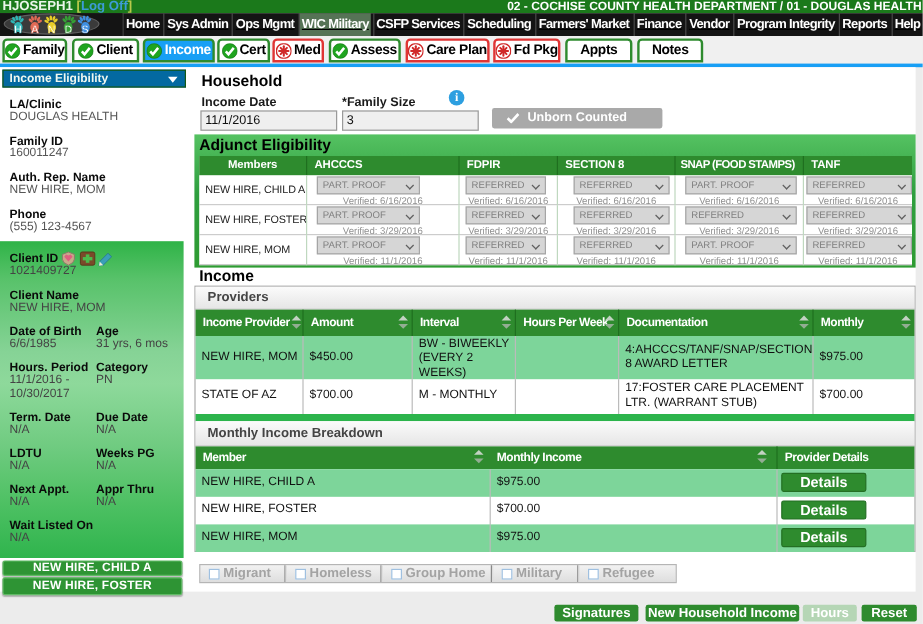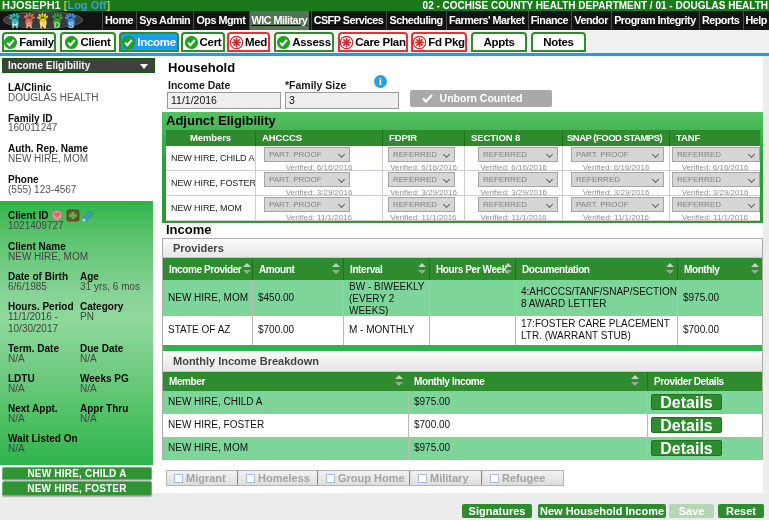--- a/index.html
+++ b/index.html
@@ -27,21 +27,21 @@
 .tab { position:absolute; top:2px; height:20px; background:#fff; border:2px solid #2E8B2E; border-radius:4px 4px 0 0; display:flex; align-items:center; justify-content:center; font-size:11.5px; font-weight:bold; color:#000; gap:1px; white-space:nowrap; letter-spacing:-0.3px; }
 .tab.red { border-color:#E03535; }
 .tab.active { background:#189FF5; color:#fff; }
 .ticon { flex:0 0 13px; margin-right:1px; }
 #blueline { left:0; top:53px; width:769px; height:3px; background:#189FF5; }
 
 
 #whitebg { left:0; top:56px; width:763px; height:437px; background:#fff; }
 
 
-#sbhead { left:2px; top:58px; width:153px; height:15px; background:#404040; border:1px solid #145814; color:#F0F8F0; font-size:10px; font-weight:bold; line-height:13px; padding-left:5px; }
+#sbhead { left:2px; top:58px; width:153px; height:15px; background:#0369a1; border:1px solid #145814; color:#F0F8F0; font-size:10px; font-weight:bold; line-height:13px; padding-left:5px; }
 #sbhead .arr { position:absolute; right:6px; top:5px; width:0; height:0; border-left:4px solid transparent; border-right:4px solid transparent; border-top:5px solid #fff; }
 .lbl { font-weight:bold; color:#0A0A0A; font-size:10px; position:absolute; white-space:nowrap; }
 .val { color:#555; font-size:10px; position:absolute; white-space:nowrap; }
 #sbgreen { left:0px; top:201px; width:153px; height:264px; background:linear-gradient(180deg,#2FB347 0%, #58C26A 12%, #86D396 35%, #8ED99B 45%, #6FCB80 65%, #4FC164 82%, #2FB44D 100%); }
 .sbtn { position:absolute; left:2px; width:150px; background:#2E9434; border:1px solid #61BB66; border-radius:2px; color:#fff; font-weight:bold; font-size:10px; text-align:center; letter-spacing:0.2px; box-shadow:0 1px 1px rgba(0,0,0,0.25); }
 
 
 .h1 { position:absolute; font-size:13px; font-weight:bold; color:#000; }
 .flbl { position:absolute; font-size:10.5px; font-weight:bold; color:#1A1A1A; }
 .inp { position:absolute; height:17px; background:#EFEFEF; border:1px solid #9A9A9A; font-size:10.5px; color:#111; line-height:15px; padding-left:3px; }
@@ -66,21 +66,21 @@
 .graybar { position:absolute; left:0; width:100%; background:linear-gradient(180deg,#FBFBFB,#E6E6E6); border-bottom:1px solid #C8C8C8; color:#444; font-size:11px; font-weight:bold; }
 .ghr { position:absolute; left:0; width:100%; background:#2E8B2E; }
 .ghc { position:absolute; top:0; color:#fff; font-size:10px; font-weight:bold; border-left:1px solid #1F6F1F; padding-left:6px; white-space:nowrap; display:flex; align-items:center; letter-spacing:-0.4px; }
 .sort { position:absolute; width:8px; height:11px; }
 .sort:before { content:""; position:absolute; left:0; top:0; border-left:4px solid transparent; border-right:4px solid transparent; border-bottom:4.5px solid #C2D2C2; }
 .sort:after { content:""; position:absolute; left:0; bottom:0; border-left:4px solid transparent; border-right:4px solid transparent; border-top:4.5px solid #93AE93; }
 .prow { position:absolute; left:0; width:100%; }
 .prow.g { background:#7DD59A; }
 .pcell { position:absolute; top:0; height:100%; border-left:1px solid #BBB; font-size:10px; color:#111; padding:1px 2px 0 5px; line-height:12px; }
 #gdivider { position:absolute; left:0; top:106px; width:100%; height:6px; background:#2CB44C; }
-.dbtn { position:absolute; background:#2E8B2E; border:1px solid #236F23; border-radius:2px; color:#fff; font-weight:bold; font-size:16px; text-align:center; }
+.dbtn { position:absolute; background:#2E8B2E; border:1px solid #236F23; border-radius:2px; color:#fff; font-weight:bold; font-size:12px; text-align:center; }
 
 
 #chks { left:166px; top:470px; width:398px; height:16px; display:flex; background:linear-gradient(180deg,#F2F2F2,#DEDEDE); border:1px solid #B5B5B5; }
 #chks .c { border-left:2px groove #DDD; display:flex; align-items:center; padding-left:7px; gap:3px; color:#A3A3A3; font-weight:bold; font-size:11px; }
 #chks .c:first-child { border-left:none; }
 #chks .box { width:9px; height:9px; background:#fff; border:1px solid #9FC0E0; }
 
 
 .bbtn { position:absolute; top:504px; height:14px; background:#2E8B2E; border-radius:2px; color:#fff; font-weight:bold; font-size:11px; line-height:14px; text-align:center; }
 </style>
@@ -421,14 +421,14 @@
 <div class="abs" id="chks">
   <div class="c" style="width:70px;"><span class="box"></span>Migrant</div>
   <div class="c" style="width:80px;"><span class="box"></span>Homeless</div>
   <div class="c" style="width:92px;"><span class="box"></span>Group Home</div>
   <div class="c" style="width:72px;"><span class="box"></span>Military</div>
   <div class="c" style="width:78px;"><span class="box"></span>Refugee</div>
 </div>
 
 <div class="bbtn" style="left:462px;width:70px;">Signatures</div>
 <div class="bbtn" style="left:538px;width:128px;">New Household Income</div>
-<div class="bbtn" style="left:669px;width:45px;background:#B5D6B5;border:none;">Save</div>
+<div class="bbtn" style="left:669px;width:45px;background:#B5D6B5;border:none;">Hours</div>
 <div class="bbtn" style="left:718px;width:46px;">Reset</div>
 
 </body></html>

